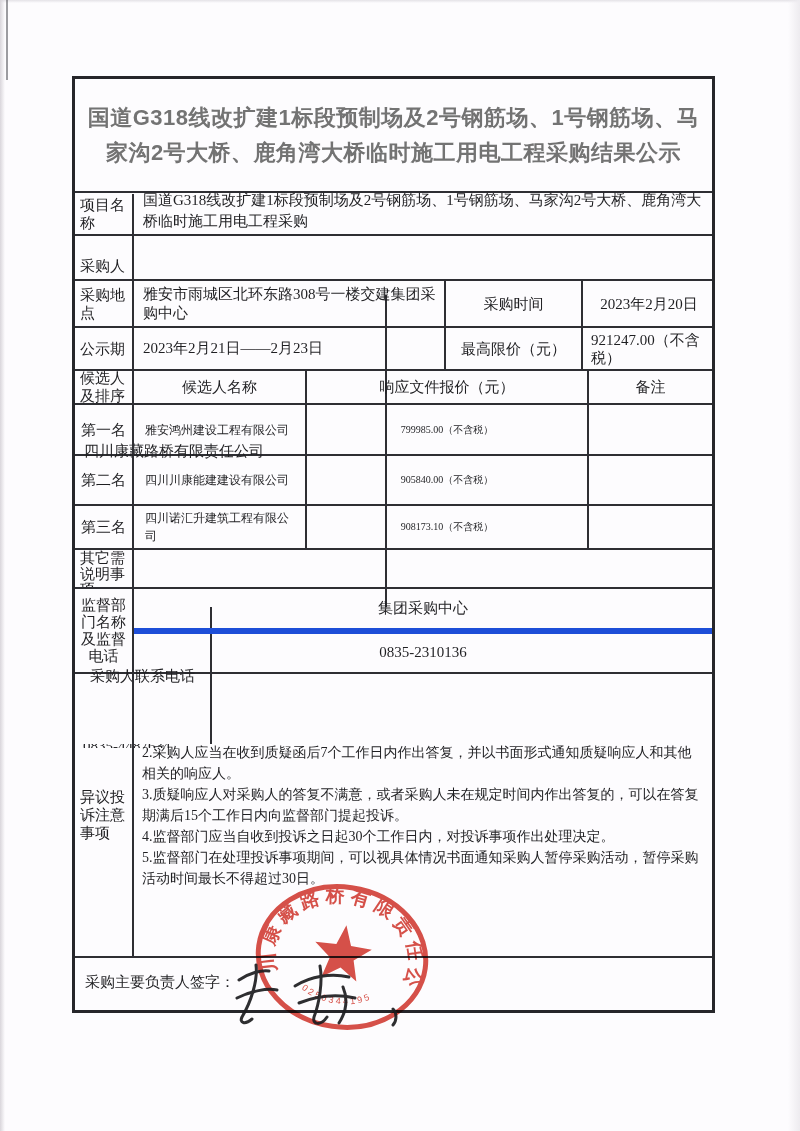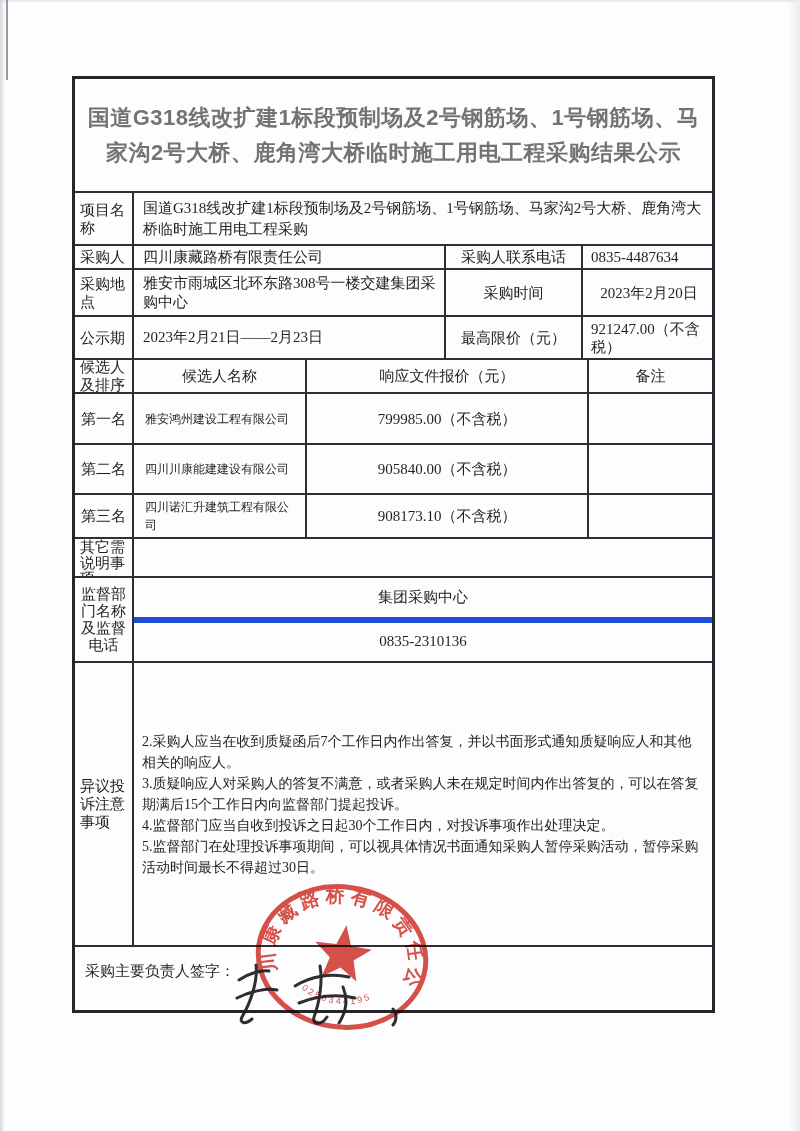--- a/index.html
+++ b/index.html
@@ -42,38 +42,38 @@
   .lab{width:59px;flex:0 0 59px;}
   .ctr{justify-content:center;text-align:center;}
 
   .title-row{height:114px;}
   .title-cell{
     width:100%;justify-content:center;text-align:center;
     font-family:"Liberation Sans", sans-serif;
     font-weight:700;font-size:22px;line-height:35px;letter-spacing:.5px;
     padding:0 12px;color:#737373;
   }
-  .r-project{height:53px;}
+  .r-project{height:43px;align-items:flex-end;}
   .r-project .val{flex:1;padding-left:9px;line-height:21px;}
-  .r-purchaser{height:24px;}
+  .r-purchaser{height:45px;flex-direction:column;}
   .r-location{height:47px;}
   .r-publicity{height:43px;}
   .c-val{width:312px;flex:0 0 312px;padding-left:9px;line-height:19px;}
   .c-sublab{width:137px;flex:0 0 137px;justify-content:center;text-align:center;}
   .c-subval{flex:1;padding-left:8px;}
 
   .r-candhead{height:34px;}
   .r-cand1{height:51px;}
   .r-cand2{height:50px;}
   .r-cand3{height:44px;}
   .cc-name{width:173px;flex:0 0 173px;}
   .cc-bid{width:282px;flex:0 0 282px;}
   .cc-remark{flex:1;}
   .cand-name{font-size:12px;padding-left:11px;}
-  .cand-bid{font-size:15px;justify-content:center;text-align:right;}
+  .cand-bid{font-size:10px;justify-content:center;text-align:right;}
   .head-c{justify-content:center;text-align:center;padding:2px;}
 
   .r-other{height:39px;}
   .r-other .lab{align-items:flex-start;padding-top:1px;line-height:15.5px;}
   .r-other .val{flex:1;}
 
   .r-superv{height:85px;}
   .superv-right{flex:1;display:flex;flex-direction:column;}
   .superv-right .sub{flex:1;display:flex;align-items:center;justify-content:center;
     box-sizing:border-box;font-size:15px;}

